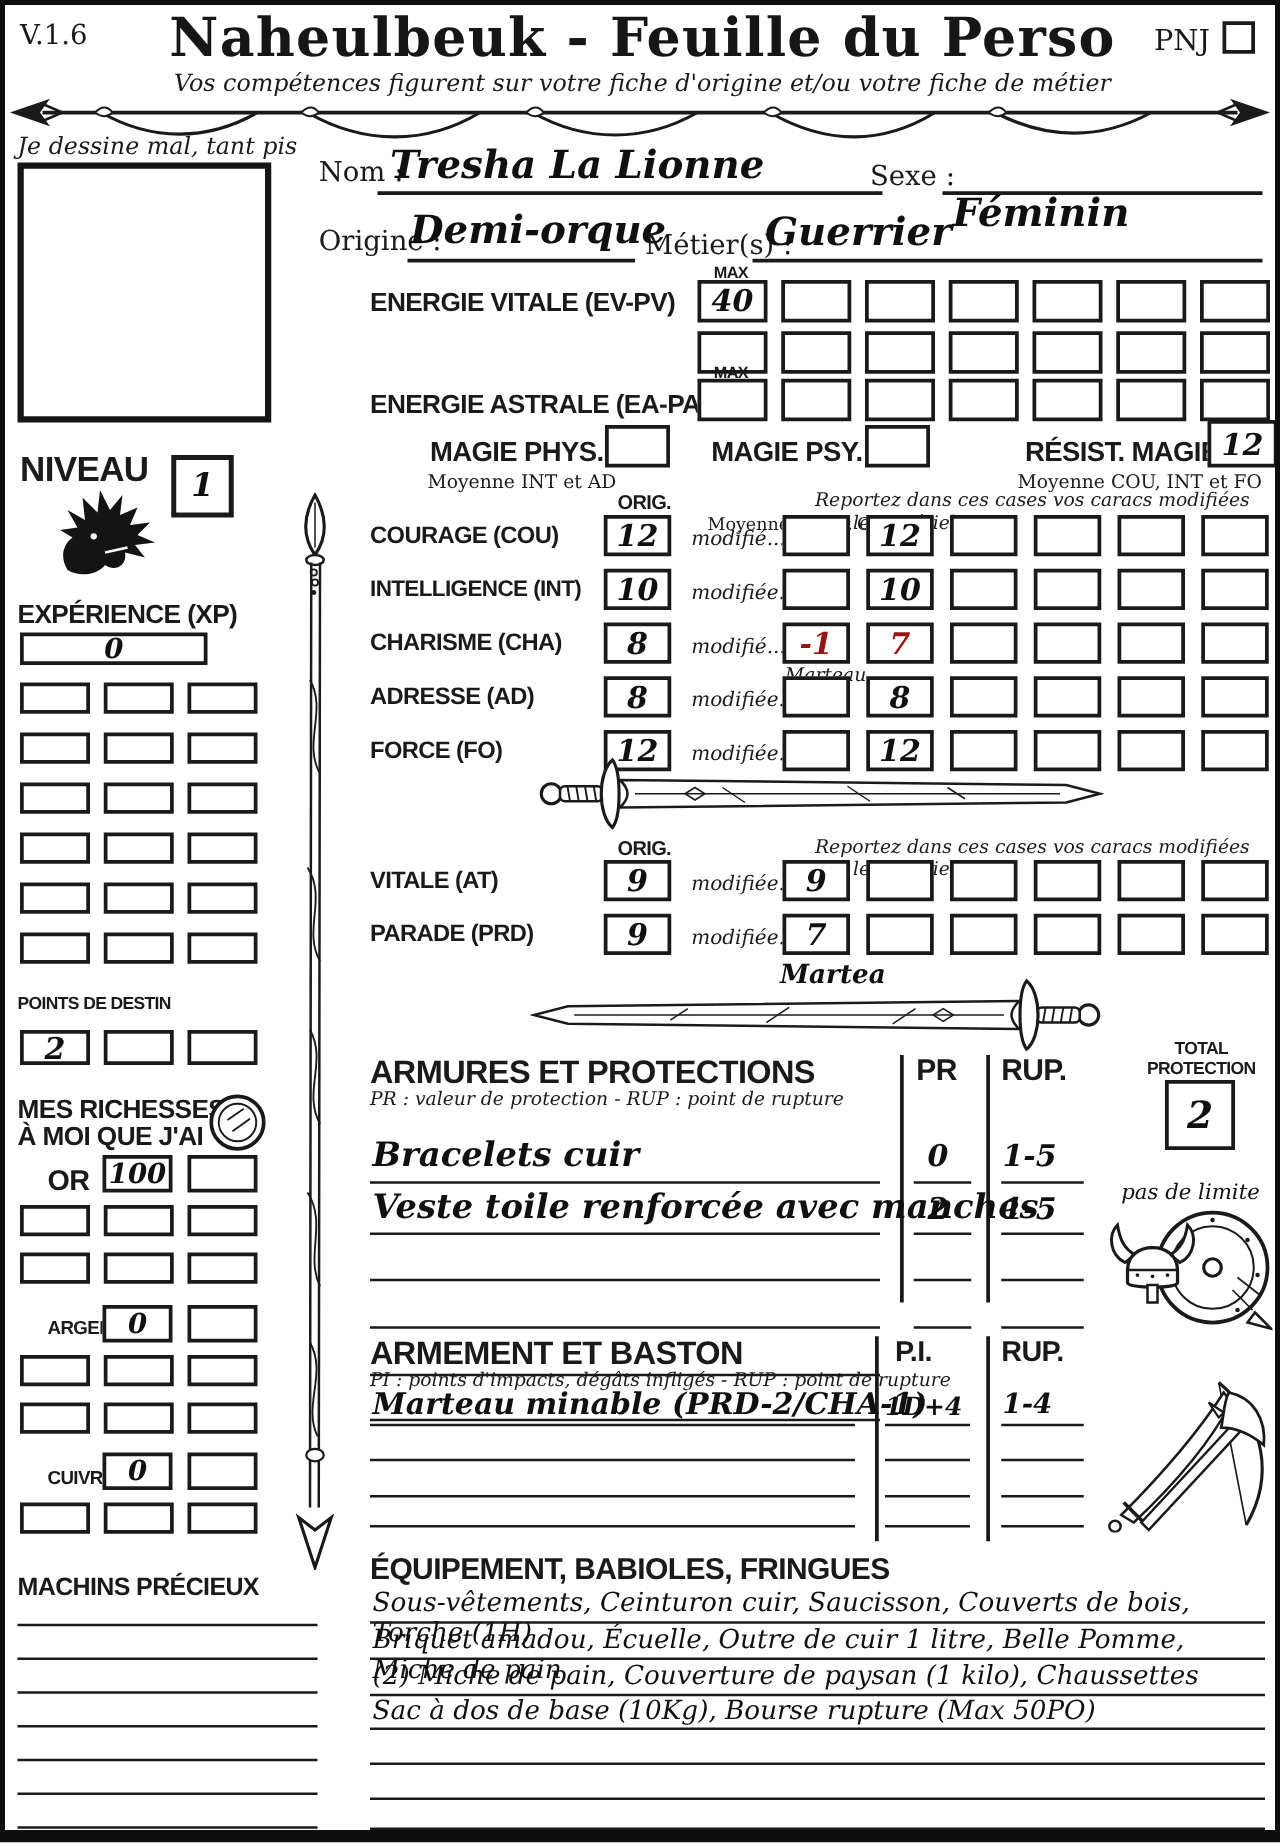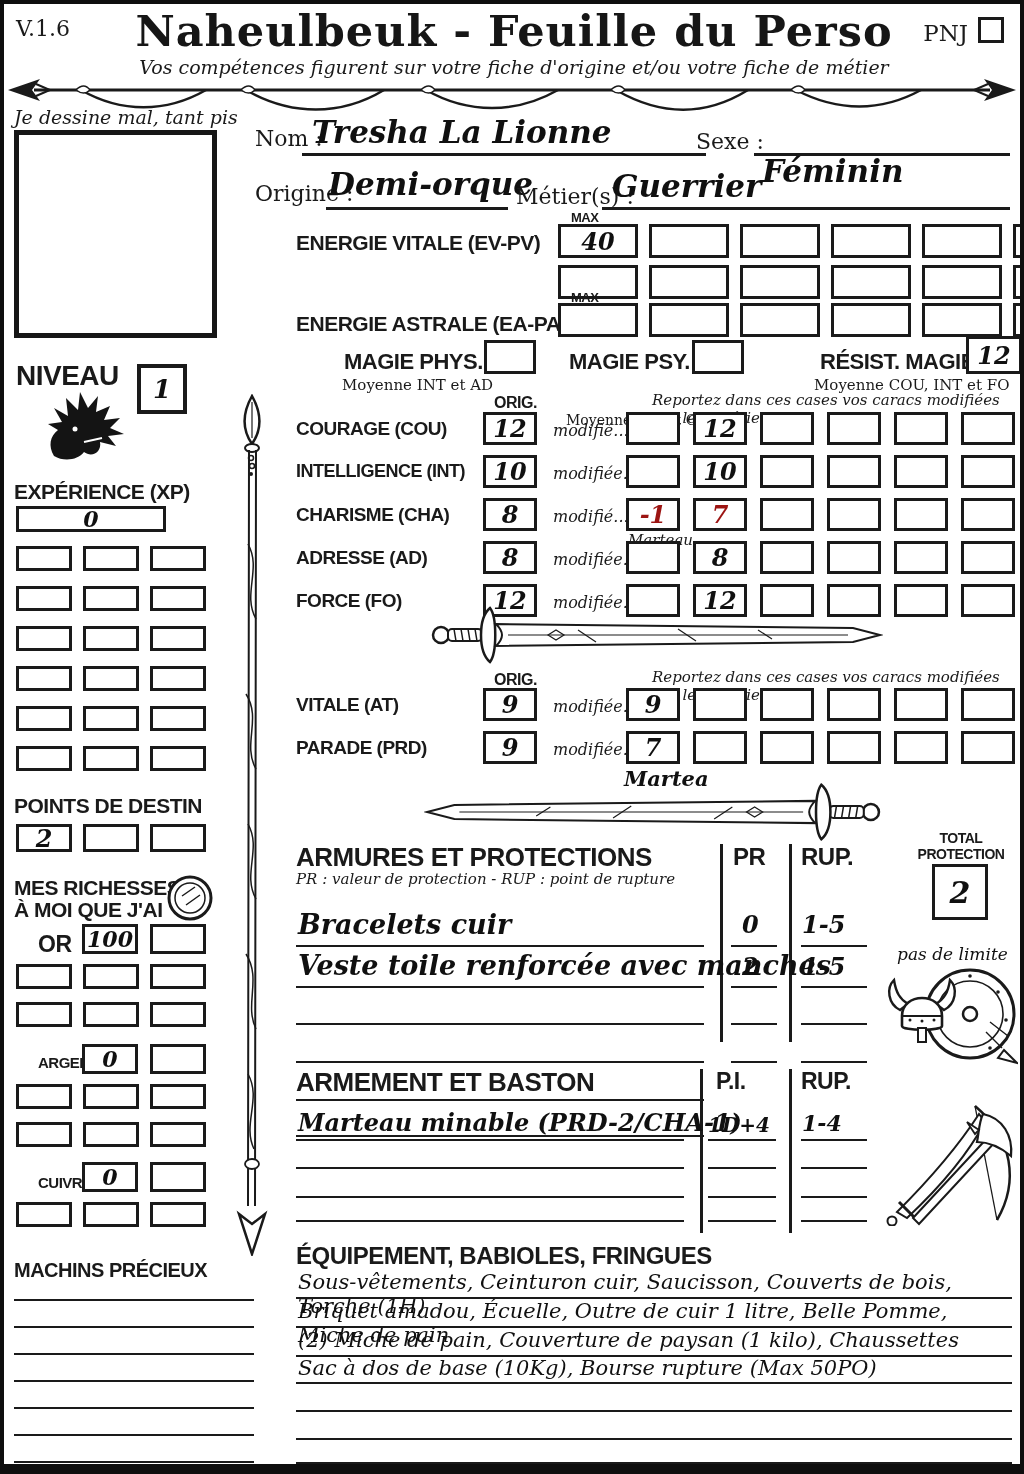--- a/index.html
+++ b/index.html
@@ -11,21 +11,21 @@
   .lbl{font-family:"DejaVu Serif",serif;color:#1a1a1a;}
   .scr{font-family:"DejaVu Serif",serif;font-style:italic;color:#1a1a1a;}
   .hand{font-family:"DejaVu Serif",serif;font-style:italic;font-weight:700;color:#101010;}
   .red{color:#9c1412;}
   .box,.bx{border:3px solid #1a1a1a;background:#fff;box-sizing:border-box;
            display:flex;align-items:center;justify-content:center;}
   .box{position:absolute;}
   .line{position:absolute;height:3px;background:#1a1a1a;}
   .vline{position:absolute;width:3px;background:#1a1a1a;}
   .erow{position:absolute;display:flex;gap:11px;}
-  .erow .bx{width:80px;height:34px;}
+  .erow .bx{width:56px;height:34px;align-items:flex-end;}
   .statrow{position:absolute;left:0;width:1024px;height:33px;}
   .statrow .slabel{position:absolute;left:292px;top:6px;font-size:19px;}
   .statrow .orig{position:absolute;left:479px;top:0;width:54px;height:33px;}
   .statrow .modl{position:absolute;left:549px;top:9px;font-size:16px;}
   .statrow .cells{position:absolute;left:622px;top:0;display:flex;gap:13px;}
   .statrow .cells .bx{width:54px;height:33px;}
   .v24{font-size:24px;}
   .grid3{position:absolute;display:grid;grid-template-columns:repeat(3,56px);}
   .grid3 .bx{height:25px;}
   svg{display:block;}
@@ -392,21 +392,21 @@
       <div class="bx"></div>
       <div class="bx"></div>
     <div class="bx"></div>
       <div class="bx"></div>
       <div class="bx"></div>
     <div class="bx"></div>
       <div class="bx"></div>
       <div class="bx"></div>
   </div>
 
-  <div class="abs head" style="left:10px;top:790px;font-size:21px;">POINTS DE DESTIN</div>
+  <div class="abs head" style="left:10px;top:790px;font-size:14px;">POINTS DE DESTIN</div>
   <div class="grid3" style="left:12px;top:820px;gap:0 11px;">
     <div class="bx" style="height:28px;">
         <span class="hand v24">2</span>
       </div>
     <div class="bx" style="height:28px;"></div>
     <div class="bx" style="height:28px;"></div>
   </div>
 
   <div class="abs head" style="left:10px;top:872px;font-size:21px;">MES RICHESSES</div>
   <div class="abs head" style="left:10px;top:894px;font-size:21px;">À MOI QUE J'AI</div>
@@ -534,20 +534,21 @@
       <path d="M16,54 C16,30 56,30 56,54 L56,64 C56,69 16,69 16,64 Z" fill="#fff" stroke="#1a1a1a" stroke-width="2.6"></path>
       <line x1="16" y1="54" x2="56" y2="54" stroke="#1a1a1a" stroke-width="2"></line>
       <circle cx="24" cy="58" r="1.5" fill="#1a1a1a"></circle>
         <circle cx="36" cy="59" r="1.5" fill="#1a1a1a"></circle>
         <circle cx="48" cy="58" r="1.5" fill="#1a1a1a"></circle>
       <rect x="32" y="66" width="8" height="14" fill="#fff" stroke="#1a1a1a" stroke-width="2"></rect>
     </svg>
   </span>
 
   <div class="abs head" style="left:292px;top:1063px;font-size:26px;">ARMEMENT ET BASTON</div>
+  <div class="abs scr" style="left:292px;top:1091px;font-size:15px;">PI : points d'impacts, dégâts infligés - RUP : point de rupture</div>
   <div class="vline" style="left:696px;top:1065px;height:164px;"></div>
   <div class="vline" style="left:785px;top:1065px;height:164px;"></div>
   <div class="abs head" style="left:712px;top:1064px;font-size:23px;">P.I.</div>
   <div class="abs head" style="left:797px;top:1064px;font-size:23px;">RUP.</div>
 
   <div class="abs hand" style="left:294px;top:1104px;font-size:24px;">Marteau minable (PRD-2/CHA-1)</div>
   <div class="abs hand" style="left:704px;top:1109px;font-size:20px;">1D+4</div>
   <div class="abs hand" style="left:798px;top:1106px;font-size:22px;">1-4</div>
   <div class="line" style="left:292px;top:1135px;width:388px;height:2px;"></div>
   <div class="line" style="left:704px;top:1135px;width:68px;height:2px;"></div>

